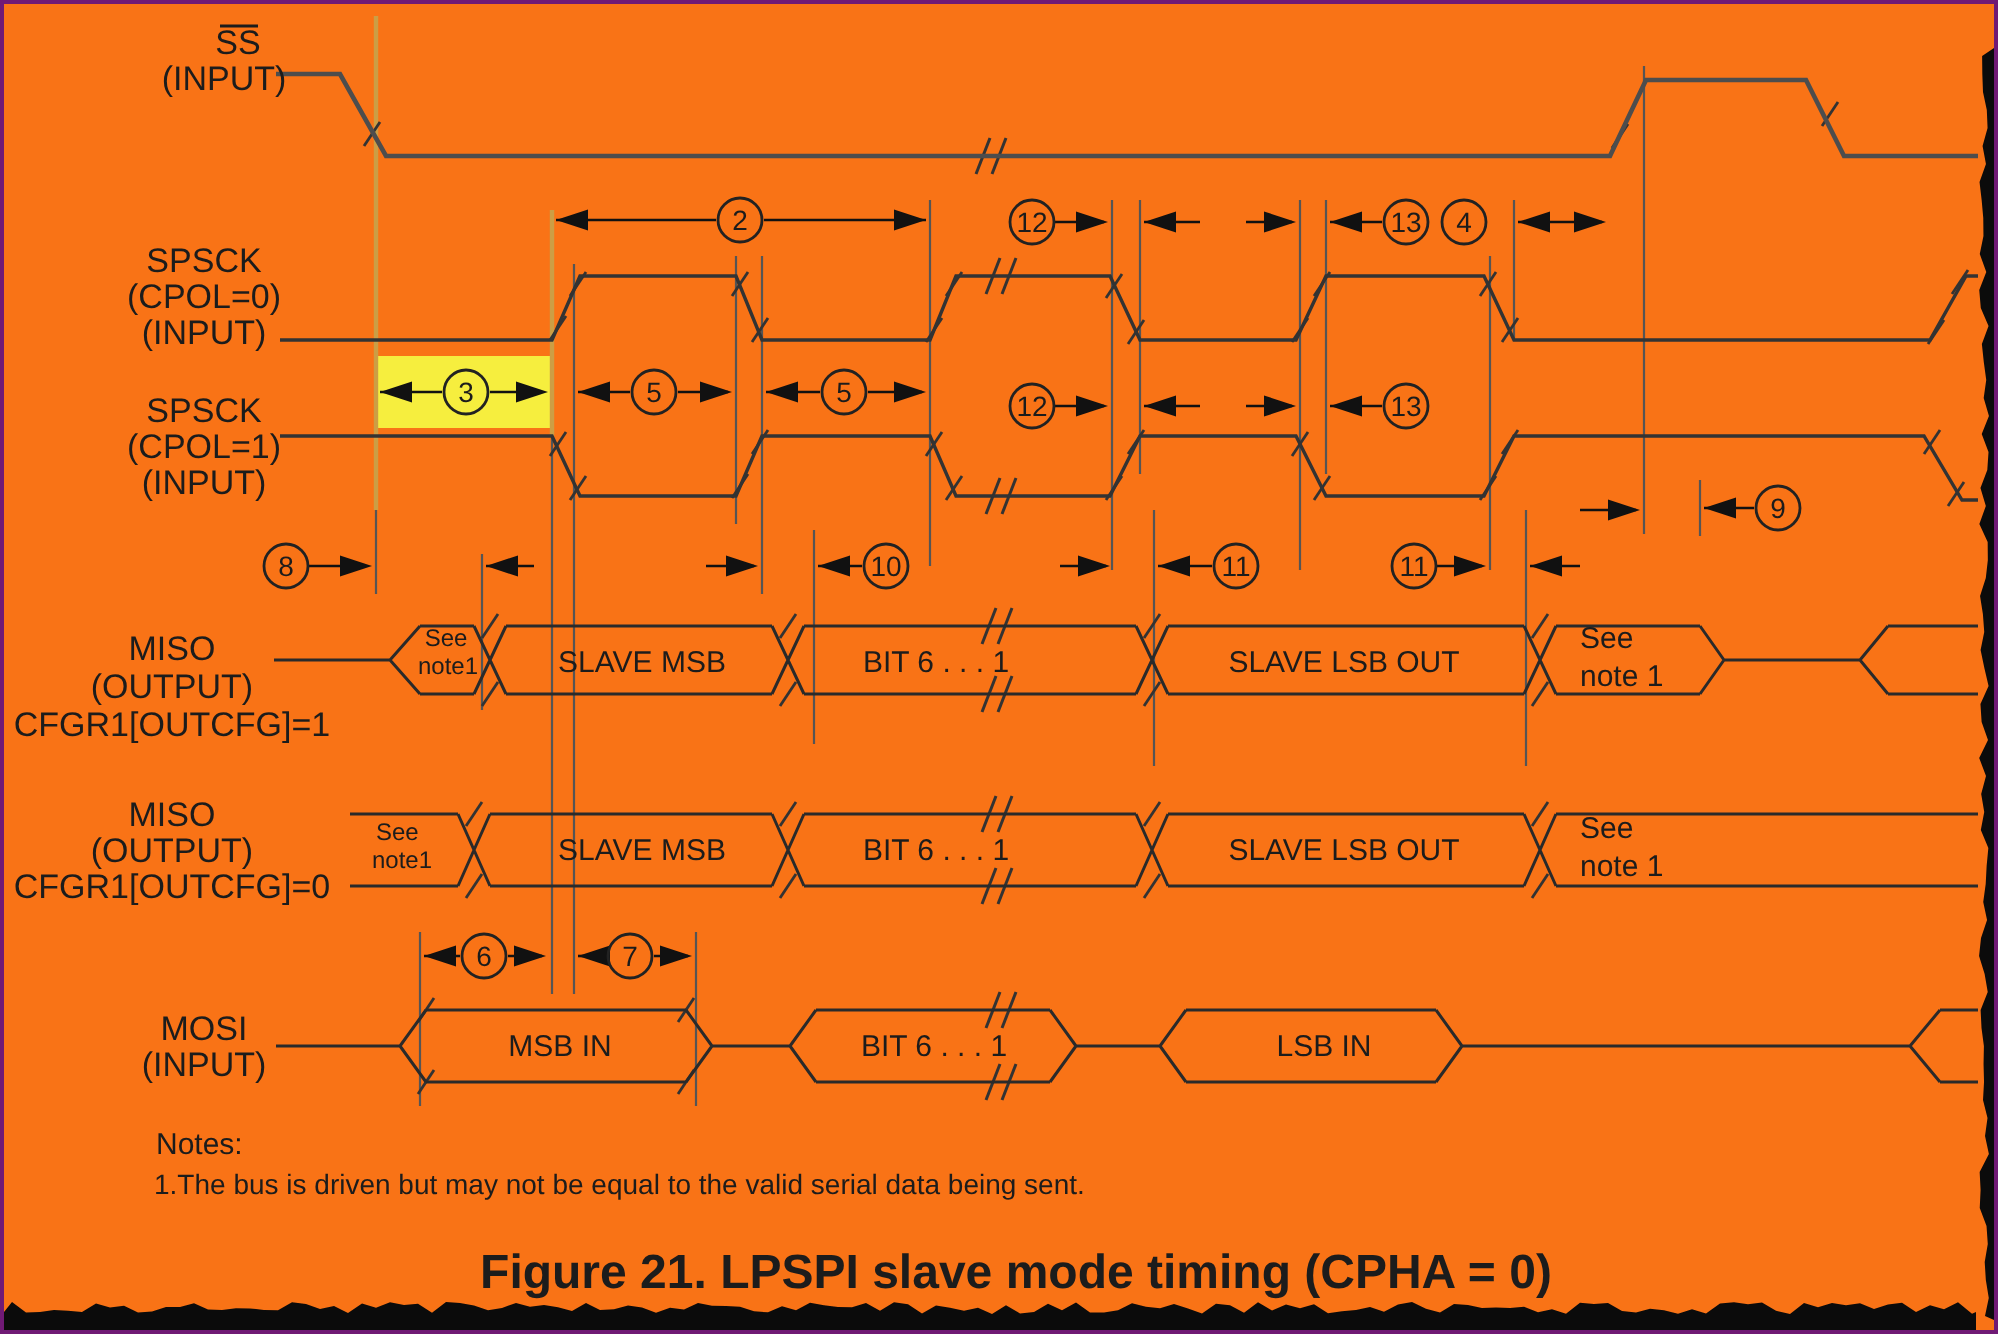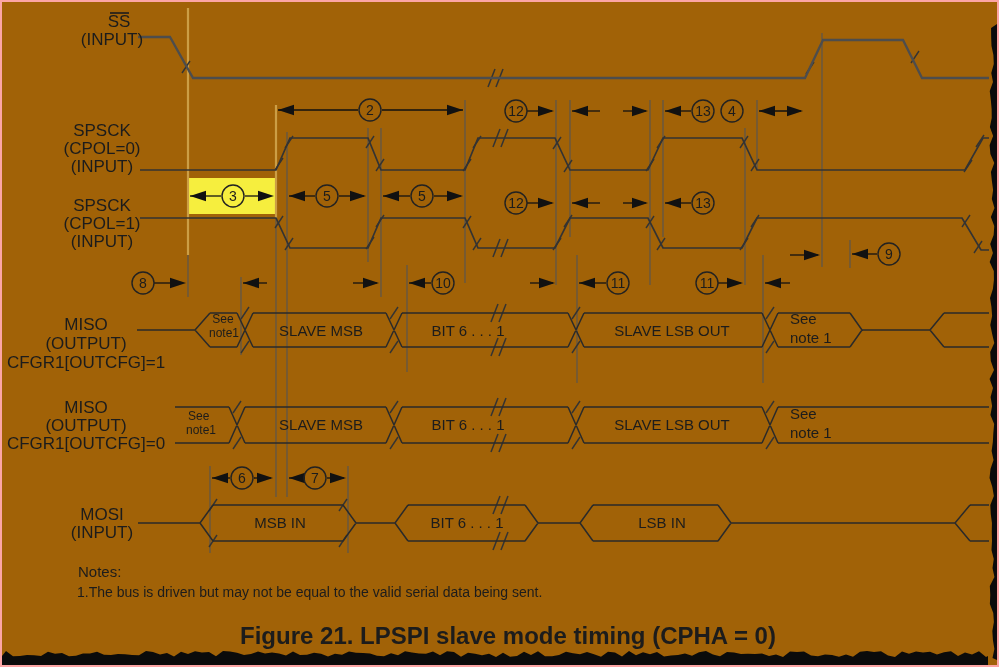--- a/index.html
+++ b/index.html
@@ -1,16 +1,16 @@
 <!DOCTYPE html>
 <html><head>
 <meta charset="utf-8">
 <style>
   html,body{margin:0;padding:0;background:#888;}
-  #page{position:relative;width:995px;height:663px;background:#a16207;border:2px solid #fca5a5;overflow:hidden;
+  #page{position:relative;width:995px;height:663px;background:#f97316;border:2px solid #701a75;overflow:hidden;
         font-family:"Liberation Sans",sans-serif;}
   svg{position:absolute;left:0;top:0;}
   text{fill:#1c1c1c;}
   .sig{font-size:17px;}
   .bus{font-size:15px;}
   .see{font-size:12px;}
   .num{font-size:14px;}
   .notehead{font-size:15px;}
   .note{font-size:14px;}
   .cap{font-size:24px;font-weight:bold;}

